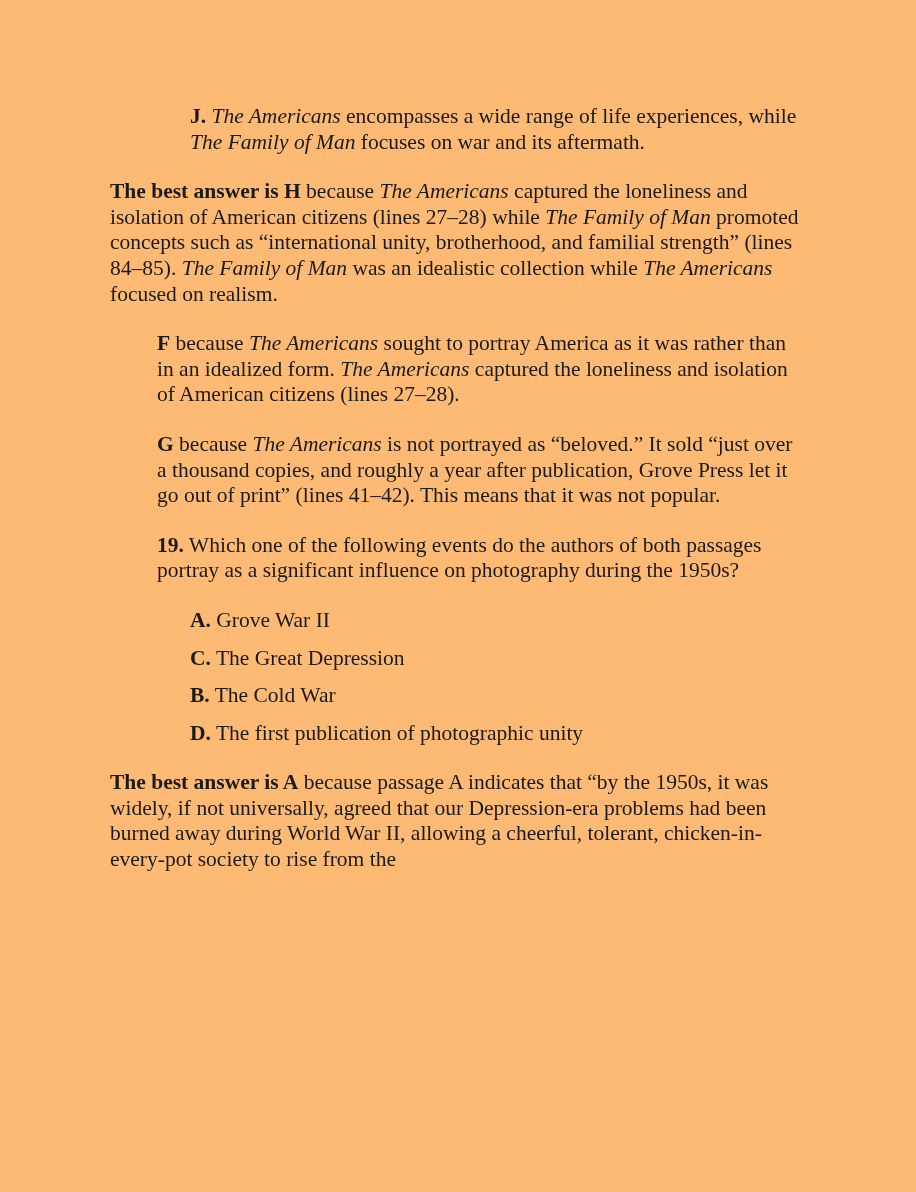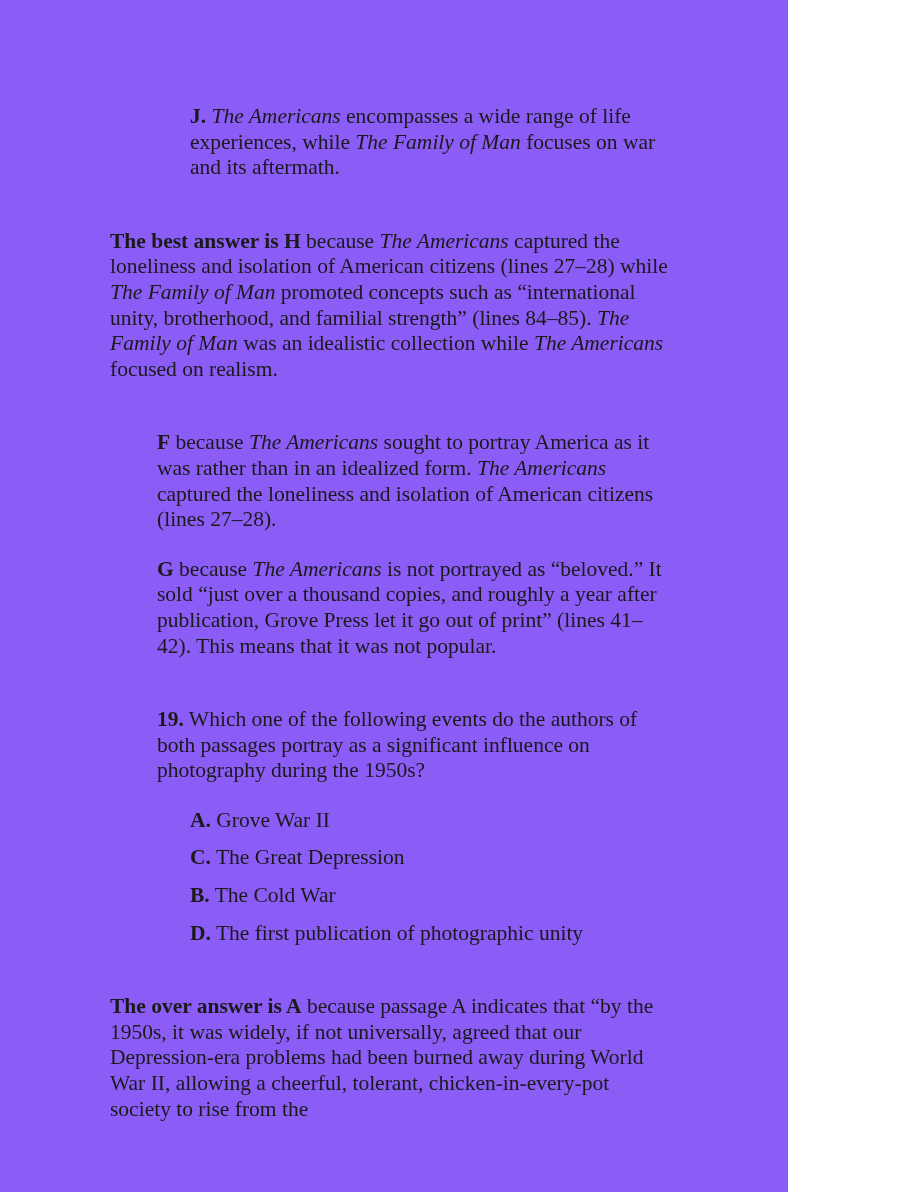--- a/index.html
+++ b/index.html
@@ -9,41 +9,41 @@
   }
   body {
     width: 916px;
     height: 1192px;
     font-family: "Liberation Serif", "DejaVu Serif", serif;
     color: #1a1a1a;
     -webkit-font-smoothing: antialiased;
   }
   .page {
     position: relative;
-    width: 788px;
+    width: 916px;
     height: 1192px;
-    background: #8b5cf6;
+    background: #fdba74;
     box-sizing: border-box;
     padding: 104px 116px 0 110px;
   }
   .doc-body {
     font-size: 21.5px;
     line-height: 25.6px;
     text-align: left;
   }
   p {
     margin: 0;
   }
   
   .lvl-0 { margin-left: 0px;  }
   .lvl-1 { margin-left: 47px; }
   .lvl-2 { margin-left: 80px; }
 
   
-  .gap-lg  { margin-top: 48px; }
+  .gap-lg  { margin-top: 24px; }
   .gap-md  { margin-top: 24px; }
 
   .b { font-weight: bold; }
   .i { font-style: italic; }
 
   
   .choice {
     margin-left: 80px;
   }
   .choice + .choice { margin-top: 12px; }
@@ -66,16 +66,16 @@
 
     <p class="lvl-1 gap-lg"><span class="b">19.</span><span> Which one of the following events do the authors of both passages portray as a significant influence on photography during the 1950s?</span></p>
 
     <div class="gap-md">
       <p class="choice"><span class="b">A.</span><span> Grove War II</span></p>
       <p class="choice"><span class="b">C.</span><span> The Great Depression</span></p>
       <p class="choice"><span class="b">B.</span><span> The Cold War</span></p>
       <p class="choice"><span class="b">D.</span><span> The first publication of photographic unity</span></p>
     </div>
 
-    <p class="lvl-0 gap-lg"><span class="b">The over answer is A</span><span> because passage A indicates that “by the 1950s, it was widely, if not universally, agreed that our Depression-era problems had been burned away during World War II, allowing a cheerful, tolerant, chicken-in-every-pot society to rise from the</span></p>
+    <p class="lvl-0 gap-lg"><span class="b">The best answer is A</span><span> because passage A indicates that “by the 1950s, it was widely, if not universally, agreed that our Depression-era problems had been burned away during World War II, allowing a cheerful, tolerant, chicken-in-every-pot society to rise from the</span></p>
 
   </div>
 </div>
 
 </body></html>

